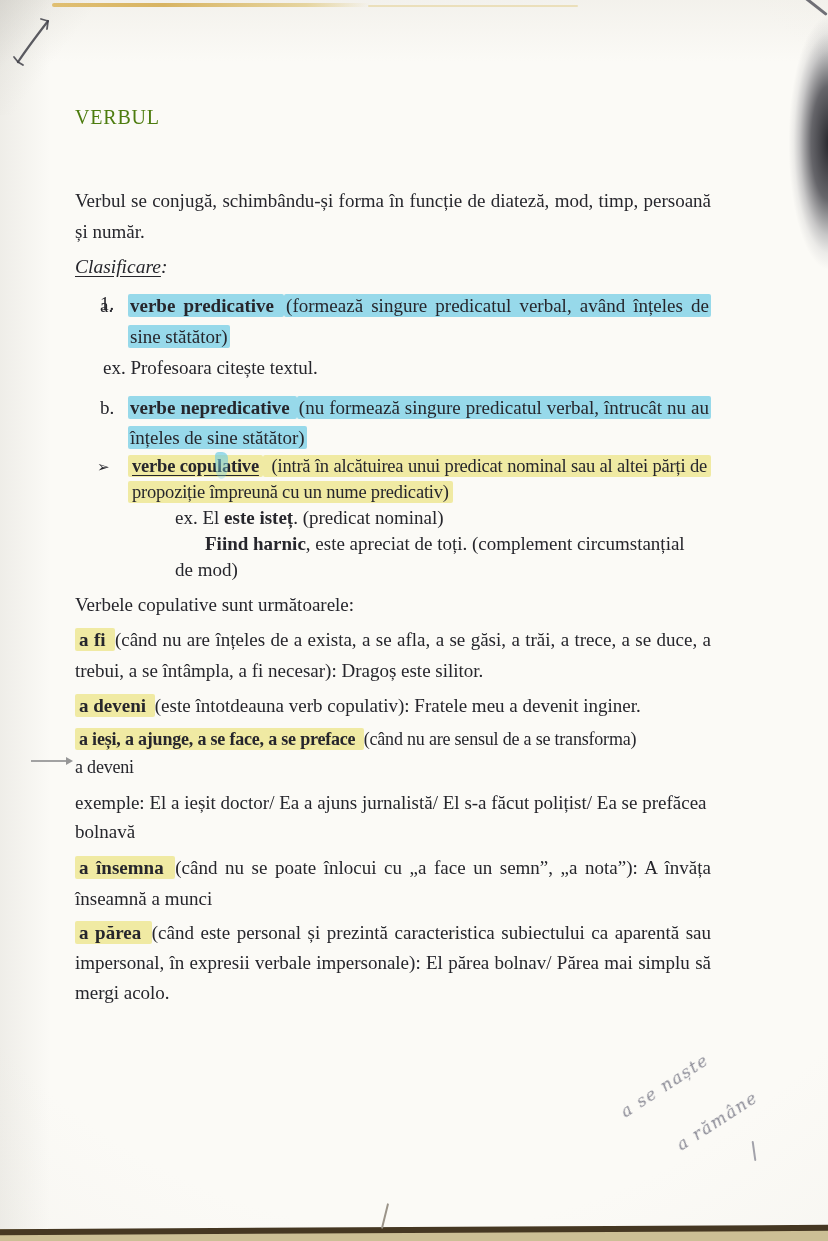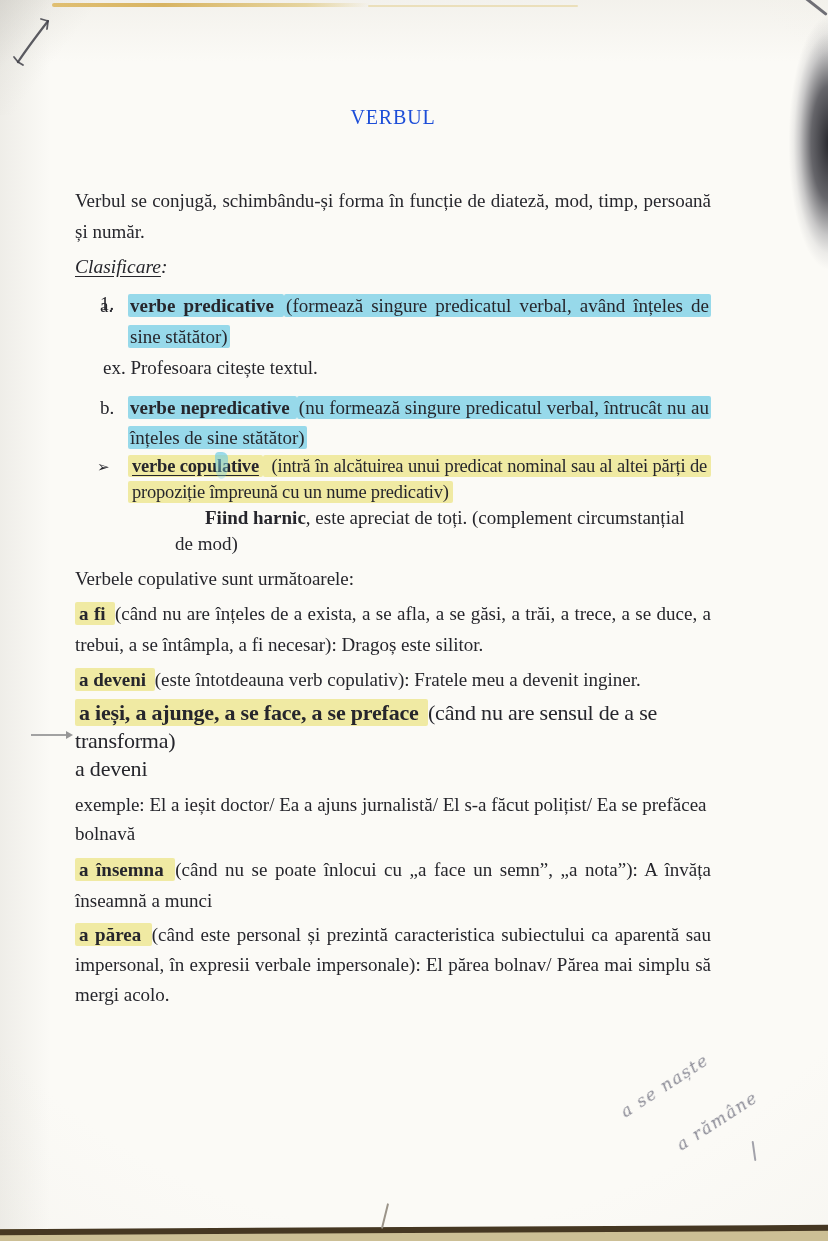--- a/index.html
+++ b/index.html
@@ -15,36 +15,36 @@
     background:
       linear-gradient(90deg, rgba(215,213,206,0.35) 0%, rgba(255,255,255,0) 6%),
       linear-gradient(180deg, rgba(235,233,226,0.5) 0%, rgba(255,255,255,0) 5%),
       radial-gradient(ellipse 120% 90% at 50% 45%, rgba(255,255,255,0) 60%, rgba(225,222,214,0.35) 100%);
   }
   .doc{
     position:absolute;left:75px;top:0;width:636px;
     font-size:19px;
   }
   .p-title{
-    text-align:center;font-size:20px;letter-spacing:0.8px;
-    margin:106px 0 56px 0;color:#1d4ed8;font-family:Liberation Serif, serif;
+    font-size:20px;letter-spacing:0.8px;
+    margin:106px 0 56px 0;color:#4d7c0f;font-family:Liberation Serif, serif;
   }
   .para{margin:0 0 4px 0;line-height:31px;}
   .just{text-align:justify;}
   .p-heading{font-size:19.5px;margin:2px 0 8px 0;}
   .p-list-num{margin-left:53px;line-height:27px;position:relative;margin-bottom:0;}
   .p-list-alpha{margin-left:53px;line-height:31px;position:relative;margin-bottom:0;}
   .p-list-alpha-b{margin-left:53px;line-height:30px;position:relative;margin-bottom:0;}
   .p-list-arrow{margin-left:53px;line-height:26px;position:relative;margin-bottom:0;font-size:18.5px;letter-spacing:-0.2px;}
   .p-example-a{margin-left:28px;line-height:31px;margin-bottom:10px;}
   .p-example-1{margin-left:100px;line-height:26px;margin-bottom:0;}
   .p-example-2{margin-left:130px;line-height:26px;margin-bottom:0;}
   .p-example-1b{margin-left:100px;line-height:26px;margin-bottom:6px;}
   .p-tight{line-height:29px;margin-bottom:6px;}
-  .p-fit{font-size:22px;letter-spacing:-0.2px;line-height:28px;margin-bottom:7px;position:relative;}
+  .p-fit{font-size:18px;letter-spacing:-0.2px;line-height:28px;margin-bottom:7px;position:relative;}
   .p-parea{line-height:30px;}
   .marker{position:absolute;left:-28px;}
   .marker-arrow{position:absolute;left:-31px;font-size:15px;top:1px;}
   .b{font-weight:700;}
   .i{font-style:italic;}
   .u{text-decoration:underline;text-underline-offset:3px;}
   .hl-cyan{background:rgba(112,204,228,0.72);padding:1px 2px;border-radius:2px;
     box-decoration-break:clone;-webkit-box-decoration-break:clone;}
   .hl-yellow{background:rgba(233,224,112,0.62);padding:1px 4px;border-radius:2px;
     box-decoration-break:clone;-webkit-box-decoration-break:clone;}
@@ -120,20 +120,21 @@
 
 <div class="doc" id="doc-body">
     <div class="p-title"><span>VERBUL</span></div>
     <div class="para just"><span>Verbul se conjugă, schimbându-și forma în funcție de diateză, mod, timp, persoană și număr.</span></div>
     <div class="para p-heading"><span class="i u">Clasificare</span><span class="i">:</span></div>
     <div class="para p-list-num"><span class="marker">1.</span></div>
     <div class="para p-list-alpha just"><span class="marker">a.</span><span class="b hl-cyan">verbe predicative </span><span class="hl-cyan">(formează singure predicatul verbal, având înțeles de sine stătător)</span></div>
     <div class="para p-example-a"><span>ex. Profesoara citește textul.</span></div>
     <div class="para p-list-alpha-b just"><span class="marker">b.</span><span class="b hl-cyan">verbe nepredicative </span><span class="hl-cyan">(nu formează singure predicatul verbal, întrucât nu au înțeles de sine stătător)</span></div>
     <div class="para p-list-arrow just"><span class="marker marker-arrow">➢</span><span class="b u hl-yellow">verbe copulative</span><span class="hl-yellow"> (intră în alcătuirea unui predicat nominal sau al altei părți de propoziție împreună cu un nume predicativ)</span></div>
+    <div class="para p-example-1"><span>ex. El </span><span class="b">este isteț</span><span>. (predicat nominal)</span></div>
     <div class="para p-example-2"><span class="b">Fiind harnic</span><span>, este apreciat de toți. (complement circumstanțial</span></div>
     <div class="para p-example-1b"><span>de mod)</span></div>
     <div class="para just"><span>Verbele copulative sunt următoarele:</span></div>
     <div class="para just"><span class="b hl-yellow">a fi </span><span>(când nu are înțeles de a exista, a se afla, a se găsi, a trăi, a trece, a se duce, a trebui, a se întâmpla, a fi necesar): Dragoș este silitor.</span></div>
     <div class="para just"><span class="b hl-yellow">a deveni </span><span>(este întotdeauna verb copulativ): Fratele meu a devenit inginer.</span></div>
     <div class="para p-fit"><svg class="margin-arrow" viewBox="0 0 44 12">
         <line x1="1" y1="6" x2="36" y2="6" stroke="#a2a2a2" stroke-width="1.8"></line>
         <path d="M36 2 L43 6 L36 10 Z" fill="#969696"></path>
       </svg><span class="b hl-yellow">a ieși, a ajunge, a se face, a se preface </span><span>(când nu are sensul de a se transforma)</span><br><span>a deveni</span></div>
     <div class="para p-tight"><span>exemple: El a ieșit doctor/ Ea a ajuns jurnalistă/ El s-a făcut polițist/ Ea se prefăcea bolnavă</span></div>

